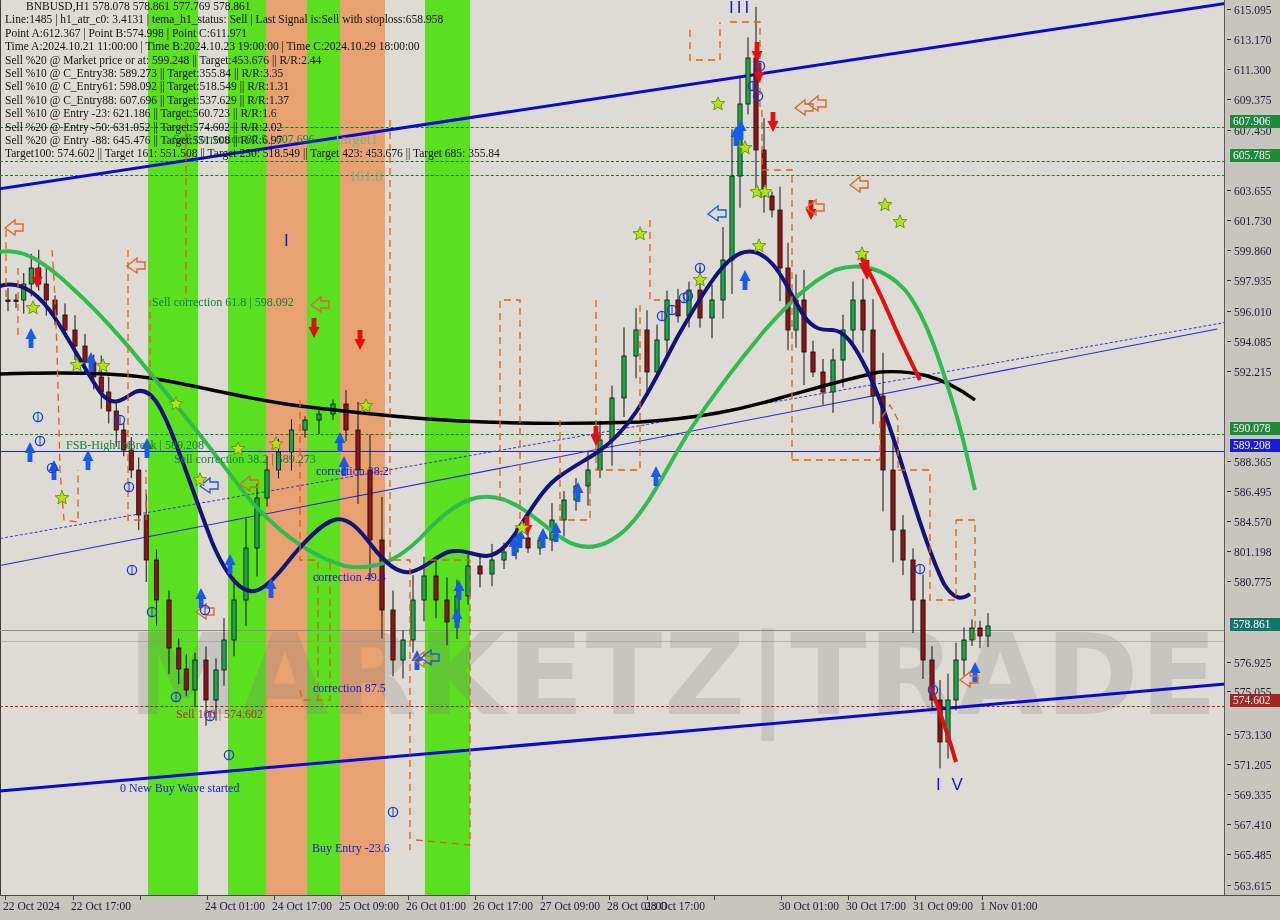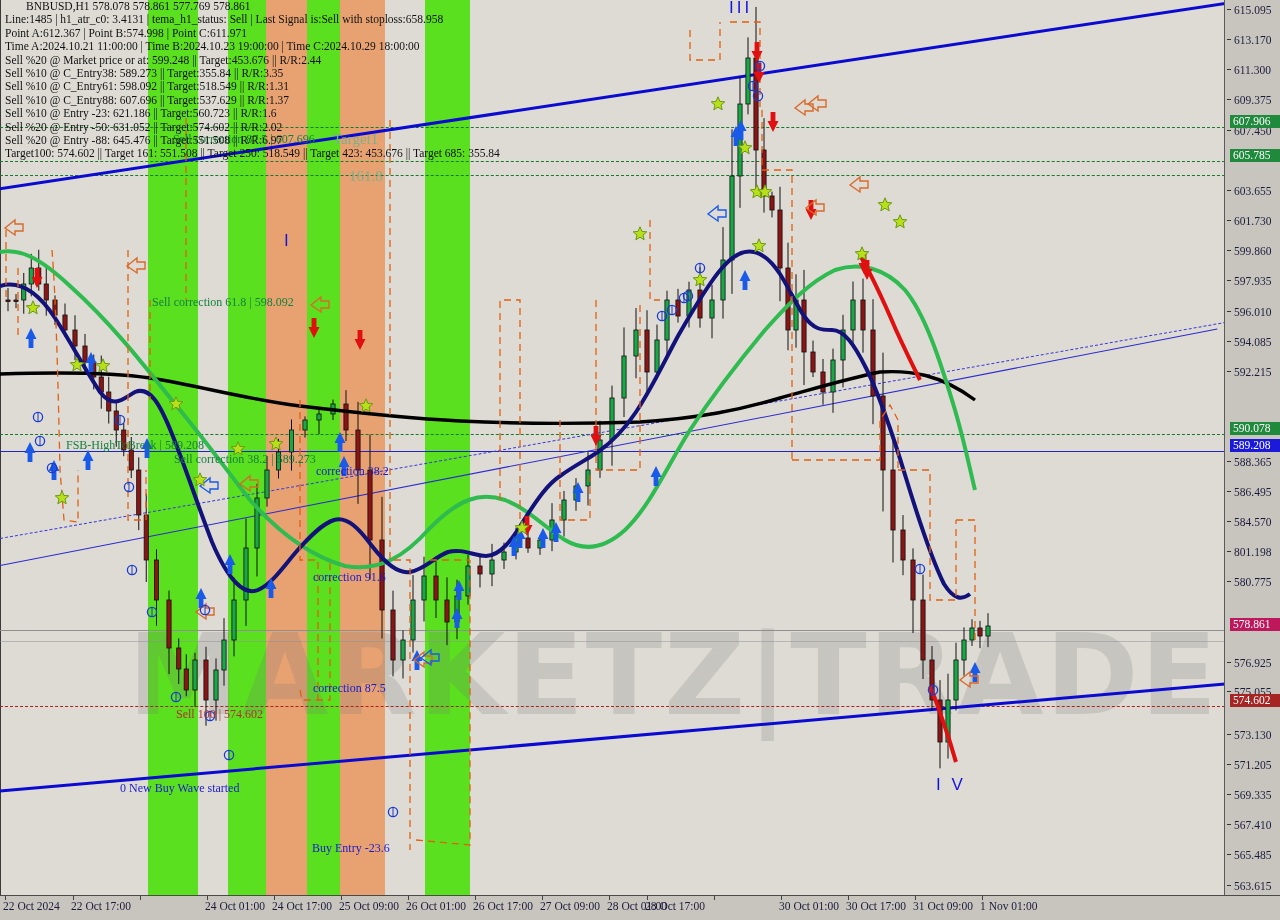--- a/index.html
+++ b/index.html
@@ -53,21 +53,21 @@
          background:#c8c5bf;border-left:1px solid #5a5a5a;}
   #scale .tick{position:absolute;left:0;width:55px;height:13px;
                font-size:11.5px;color:#1b1b3a;line-height:13px;}
   #scale .tick .dash{position:absolute;left:2px;top:5px;width:4px;height:1px;background:#333;}
   #scale .tick .txt{position:absolute;left:9px;top:0;}
   .pricebox{position:absolute;left:5px;width:50px;height:13px;line-height:13px;
             font-size:11.5px;color:#fff;text-align:left;padding-left:3px;
             box-sizing:border-box;}
   .pricebox.green{background:#1f8a3c;}
   .pricebox.blue{background:#1a1ad8;}
-  .pricebox.black{background:#be185d;}
+  .pricebox.black{background:#0f766e;}
   .pricebox.red{background:#a52525;}
 
   
   #timescale{position:absolute;left:0;bottom:0;width:1280px;height:24px;
              background:#c8c5bf;border-top:1px solid #4a4a4a;}
   #timescale .tlab{position:absolute;top:4px;font-size:11.5px;color:#1b1b3a;
                    white-space:nowrap;}
   #timescale .tmark{position:absolute;top:0;width:1px;height:4px;background:#444;}
 
   .axisline{position:absolute;left:0;top:0;width:1px;height:896px;background:#3a3a3a;}
@@ -699,21 +699,21 @@
     <div id="labels">
         <div class="chlabel green" style="left: 173px; top: 132px;">Sell correction 87.5 | 607.696</div>
         <div class="chlabel tgt" style="left: 333px; top: 131px;">Target1</div>
         <div class="chlabel tgt" style="left: 349px; top: 168px;">161.8</div>
         <div class="chlabel wave" style="left: 729px; top: -2px;">III</div>
         <div class="chlabel wave" style="left: 284px; top: 231px;">I</div>
         <div class="chlabel green" style="left: 152px; top: 295px;">Sell correction 61.8 | 598.092</div>
         <div class="chlabel green" style="left: 66px; top: 438px;">FSB-HighToBreak | 589.208</div>
         <div class="chlabel green" style="left: 152px; top: 452px; margin-left: 22px;">Sell correction 38.2 | 589.273</div>
         <div class="chlabel blue" style="left: 316px; top: 464px;">correction 38.2</div>
-        <div class="chlabel blue" style="left: 313px; top: 570px;">correction 91.6</div>
+        <div class="chlabel blue" style="left: 313px; top: 570px;">correction 49.4</div>
         <div class="chlabel blue" style="left: 313px; top: 681px;">correction 87.5</div>
         <div class="chlabel red" style="left: 176px; top: 707px;">Sell 100 | 574.602</div>
         <div class="chlabel blue" style="left: 120px; top: 781px;">0 New Buy Wave started</div>
         <div class="chlabel blue" style="left: 312px; top: 841px;">Buy Entry -23.6</div>
         <div class="chlabel wave" style="left: 936px; top: 775px;">I V</div>
       </div>
   </div>
 
   <div id="header">
     <div class="row title">BNBUSD,H1  578.078 578.861 577.769 578.861</div>

